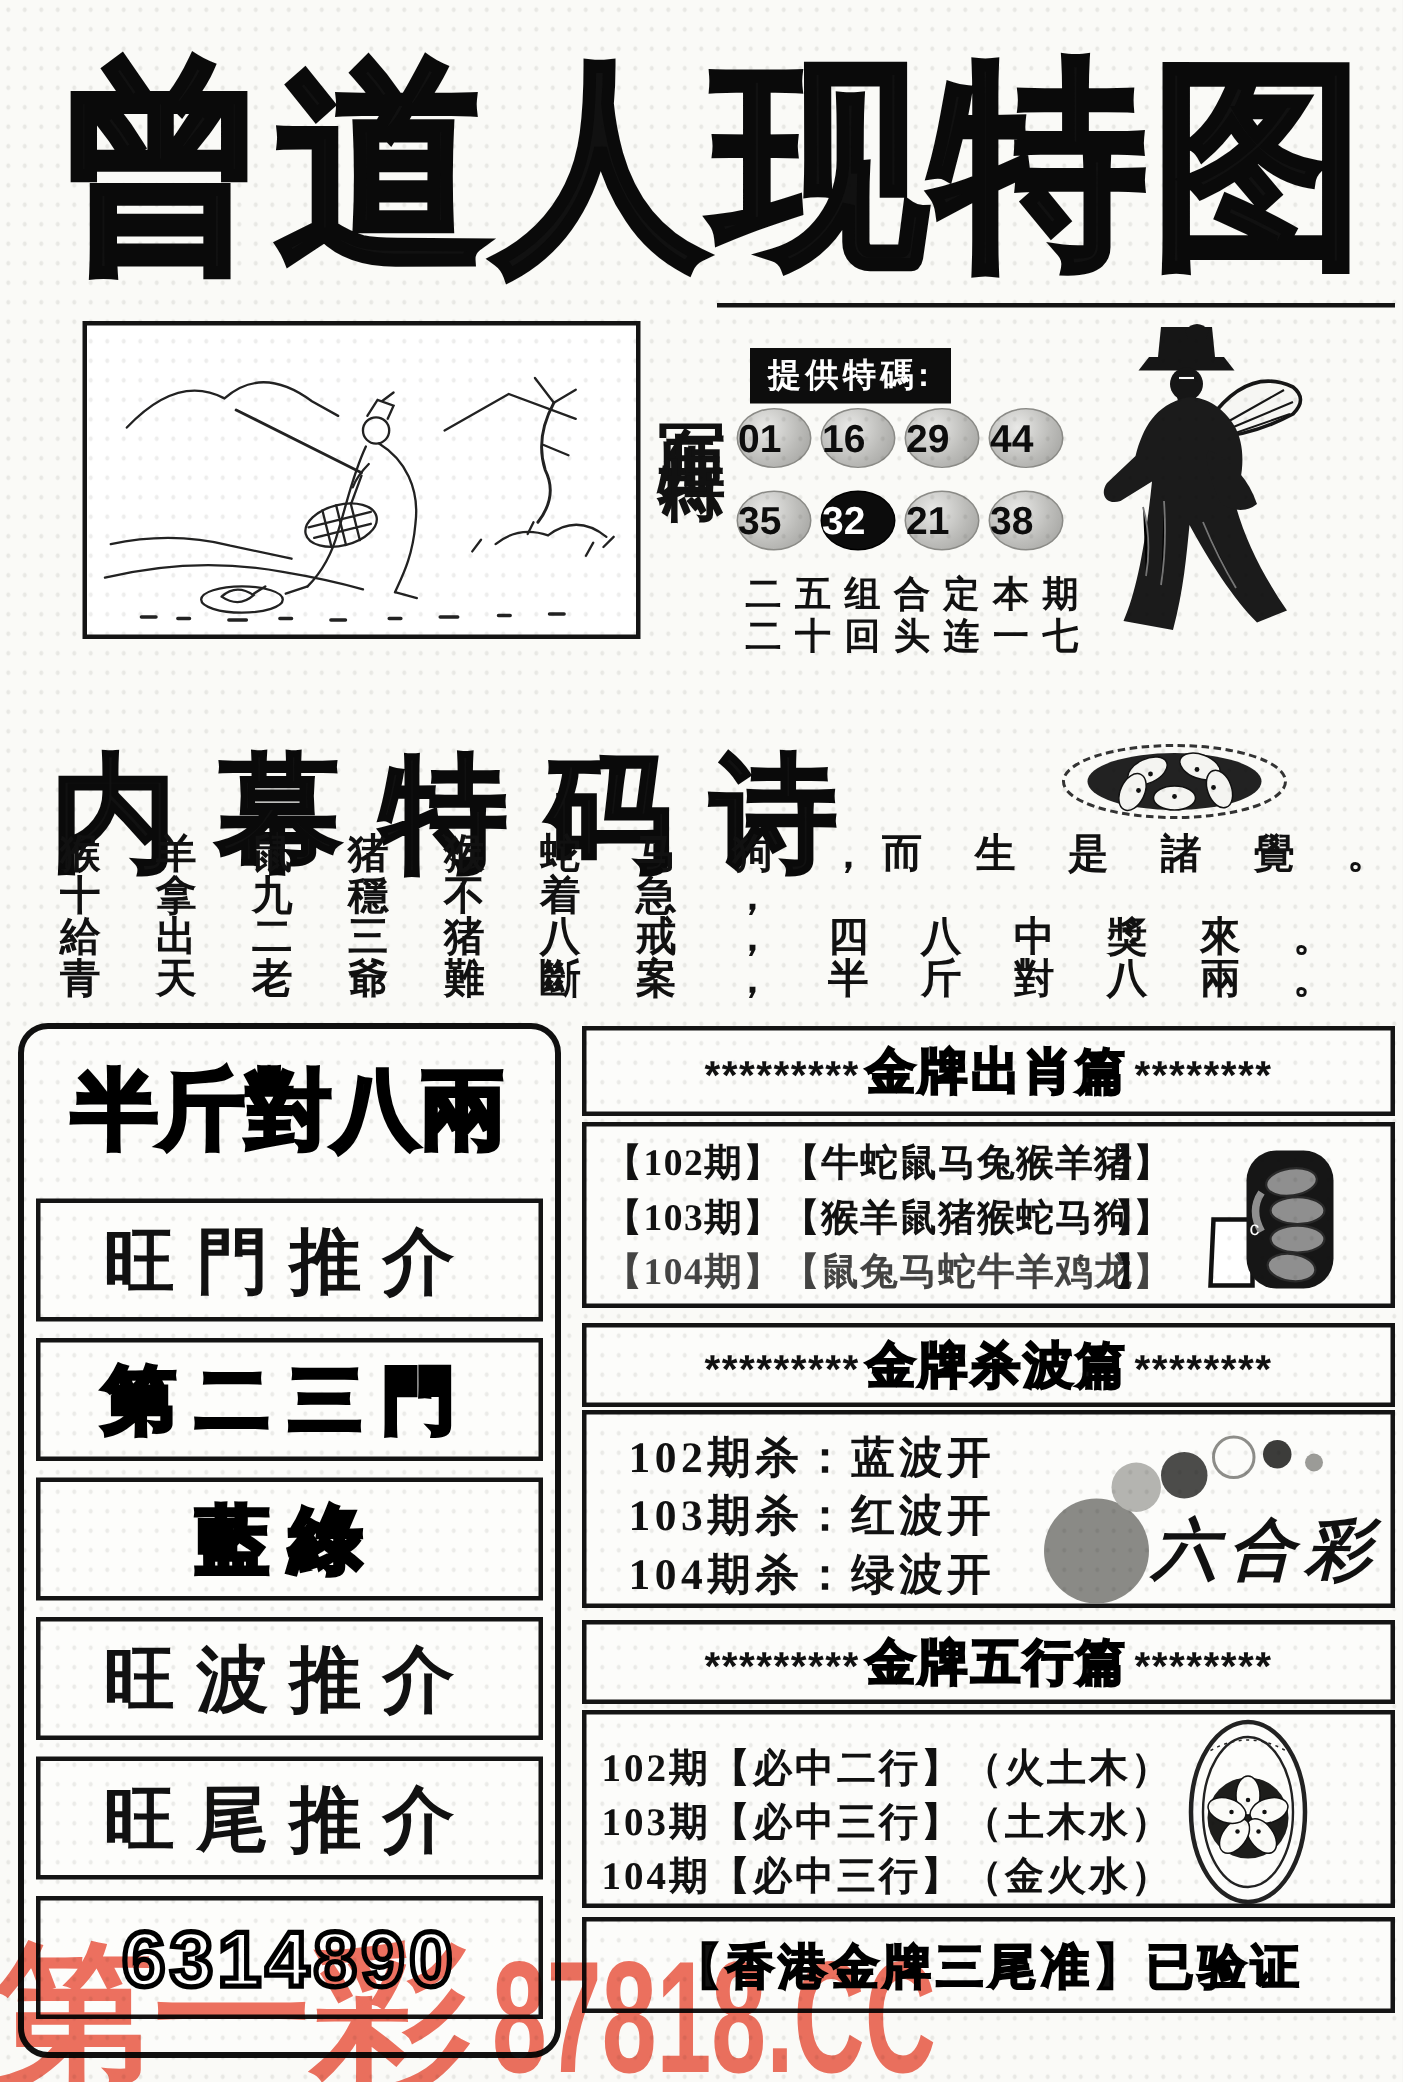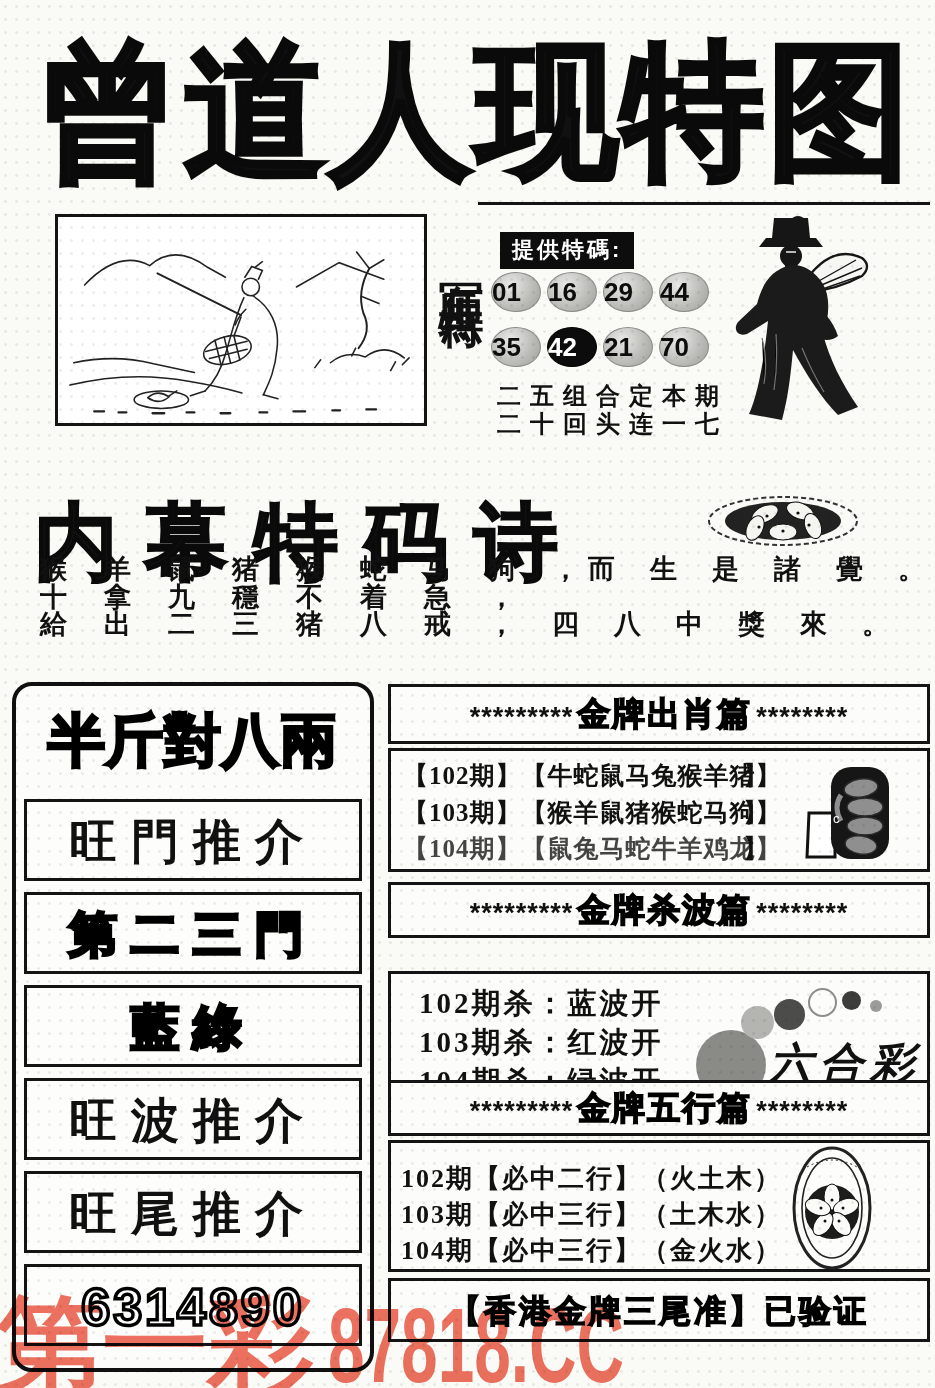--- a/index.html
+++ b/index.html
@@ -122,23 +122,23 @@
 
   <div class="balls">
     <div class="ball-row">
       <span class="ball">01</span>
       <span class="ball">16</span>
       <span class="ball">29</span>
       <span class="ball">44</span>
     </div>
     <div class="ball-row">
       <span class="ball">35</span>
-      <span class="ball dark">42</span>
+      <span class="ball dark">32</span>
       <span class="ball">21</span>
-      <span class="ball">70</span>
+      <span class="ball">38</span>
     </div>
   </div>
 
   <div class="slogan s1">二五组合定本期</div>
   <div class="slogan s2">二十回头连一七</div>
 
   <div class="statesman">
     <svg viewBox="0 0 168 224">
       <path d="M64 10 h34 l2 20 h-38 z" fill="#161616"></path>
       <path d="M56 30 h50 l7 9 h-64 z" fill="#161616"></path>
@@ -178,20 +178,24 @@
       <span class="ph-left">猴羊鼠猪猴蛇马狗，</span>
       <span class="ph-right">而生是諸覺。</span>
     </div>
     <div class="poem-line">
       <span class="ph-left">十拿九穩不着急，</span>
     </div>
     <div class="poem-line">
       <span class="ph-left">給出二三猪八戒，</span>
       <span class="ph-right">四八中獎來。</span>
     </div>
+    <div class="poem-line">
+      <span class="ph-left">青天老爺難斷案，</span>
+      <span class="ph-right">半斤對八兩。</span>
+    </div>
   </div>
 
   <div class="left-box">
     <div class="lb-header">半斤對八兩</div>
     <div class="lb-row">旺門推介</div>
     <div class="lb-row outline">第二三門</div>
     <div class="lb-row outline">藍綠</div>
     <div class="lb-row">旺波推介</div>
     <div class="lb-row">旺尾推介</div>
     <div class="lb-row outline-num">6314890</div>
@@ -228,21 +232,21 @@
         <text x="28" y="68" font-size="13" fill="#fff" font-family="Liberation Sans, sans-serif">c</text>
       </svg>
     </div>
   </div>
 
   <div class="sec sec-header" style="top:882px;height:56px;">
     <span class="stars">*********</span>
     <span class="sec-title">金牌杀波篇</span>
     <span class="stars">********</span>
   </div>
-  <div class="sec" style="top:971px;height:132px;">
+  <div class="sec" style="top:940px;height:132px;">
     <div class="wrows">
       <div class="wrow">102期杀：蓝波开</div>
       <div class="wrow">103期杀：红波开</div>
       <div class="wrow">104期杀：绿波开</div>
     </div>
     <div class="circ" style="left:305px;top:56px;width:70px;height:70px;background:#8a8a86;"></div>
     <div class="circ" style="left:350px;top:32px;width:33px;height:33px;background:#b4b4b0;"></div>
     <div class="circ" style="left:383px;top:25px;width:31px;height:31px;background:#4c4c4a;"></div>
     <div class="circ" style="left:417px;top:14px;width:25px;height:25px;background:transparent;border:2px solid #8d8d89;"></div>
     <div class="circ" style="left:451px;top:17px;width:19px;height:19px;background:#3c3c3a;"></div>

